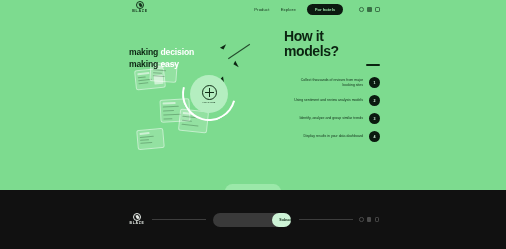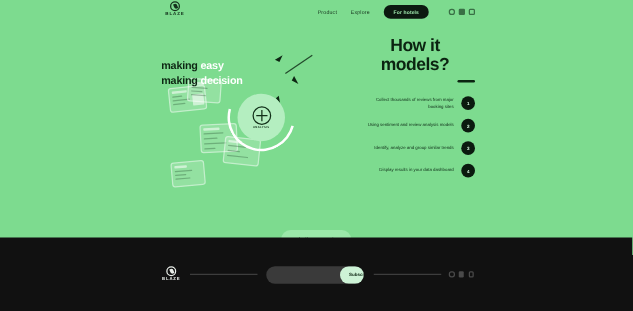--- a/index.html
+++ b/index.html
@@ -118,21 +118,21 @@
   .arrow-3 { left: 96px; top: 44px; border-left: 3.4px solid transparent; border-bottom: 5px solid #0d2613; transform: rotate(140deg); }
   .dash {
     position: absolute; left: 100px; top: 18px; width: 26px; height: .8px;
     background: #0d2613; transform: rotate(-34deg); opacity: .8;
   }
 
   
   .hero-right { position: absolute; left: 284px; top: 10px; width: 96px; }
   .works-title {
     font-size: 14px; font-weight: 800; line-height: 15px;
-    color: #0b2411; text-align: center; letter-spacing: -0.4px;
+    color: #0b2411; text-align: left; letter-spacing: -0.4px;
   }
   .title-rule {
     width: 14px; height: 2px; background: #0b2411;
     margin: 5px 0 0 auto; border-radius: 1px;
   }
   .steps { margin-top: 11px; display: flex; flex-direction: column; gap: 7px; }
   .step { display: flex; align-items: center; justify-content: flex-end; gap: 6px; }
   .step-text {
     font-size: 3.5px; line-height: 5px; color: #11301a;
     text-align: right; max-width: 72px; font-weight: 500;
@@ -278,24 +278,24 @@
           <div class="ring-arc"></div>
           <div class="badge">
             <div class="badge-icon"></div>
             <div class="badge-label">ANALYSIS</div>
           </div>
         </div>
       </div>
 
       <div class="headline">
         <div>
+          <span>making </span><span class="hl-accent">decision</span>
+        </div>
+        <div>
           <span>making </span><span class="hl-accent">easy</span>
-        </div>
-        <div>
-          <span>making </span><span class="hl-accent">decision</span>
         </div>
       </div>
     </div>
 
     <div class="hero-right">
       <div class="works-title">
         <div>How it</div>
         <div>models?</div>
       </div>
       <div class="title-rule"></div>

